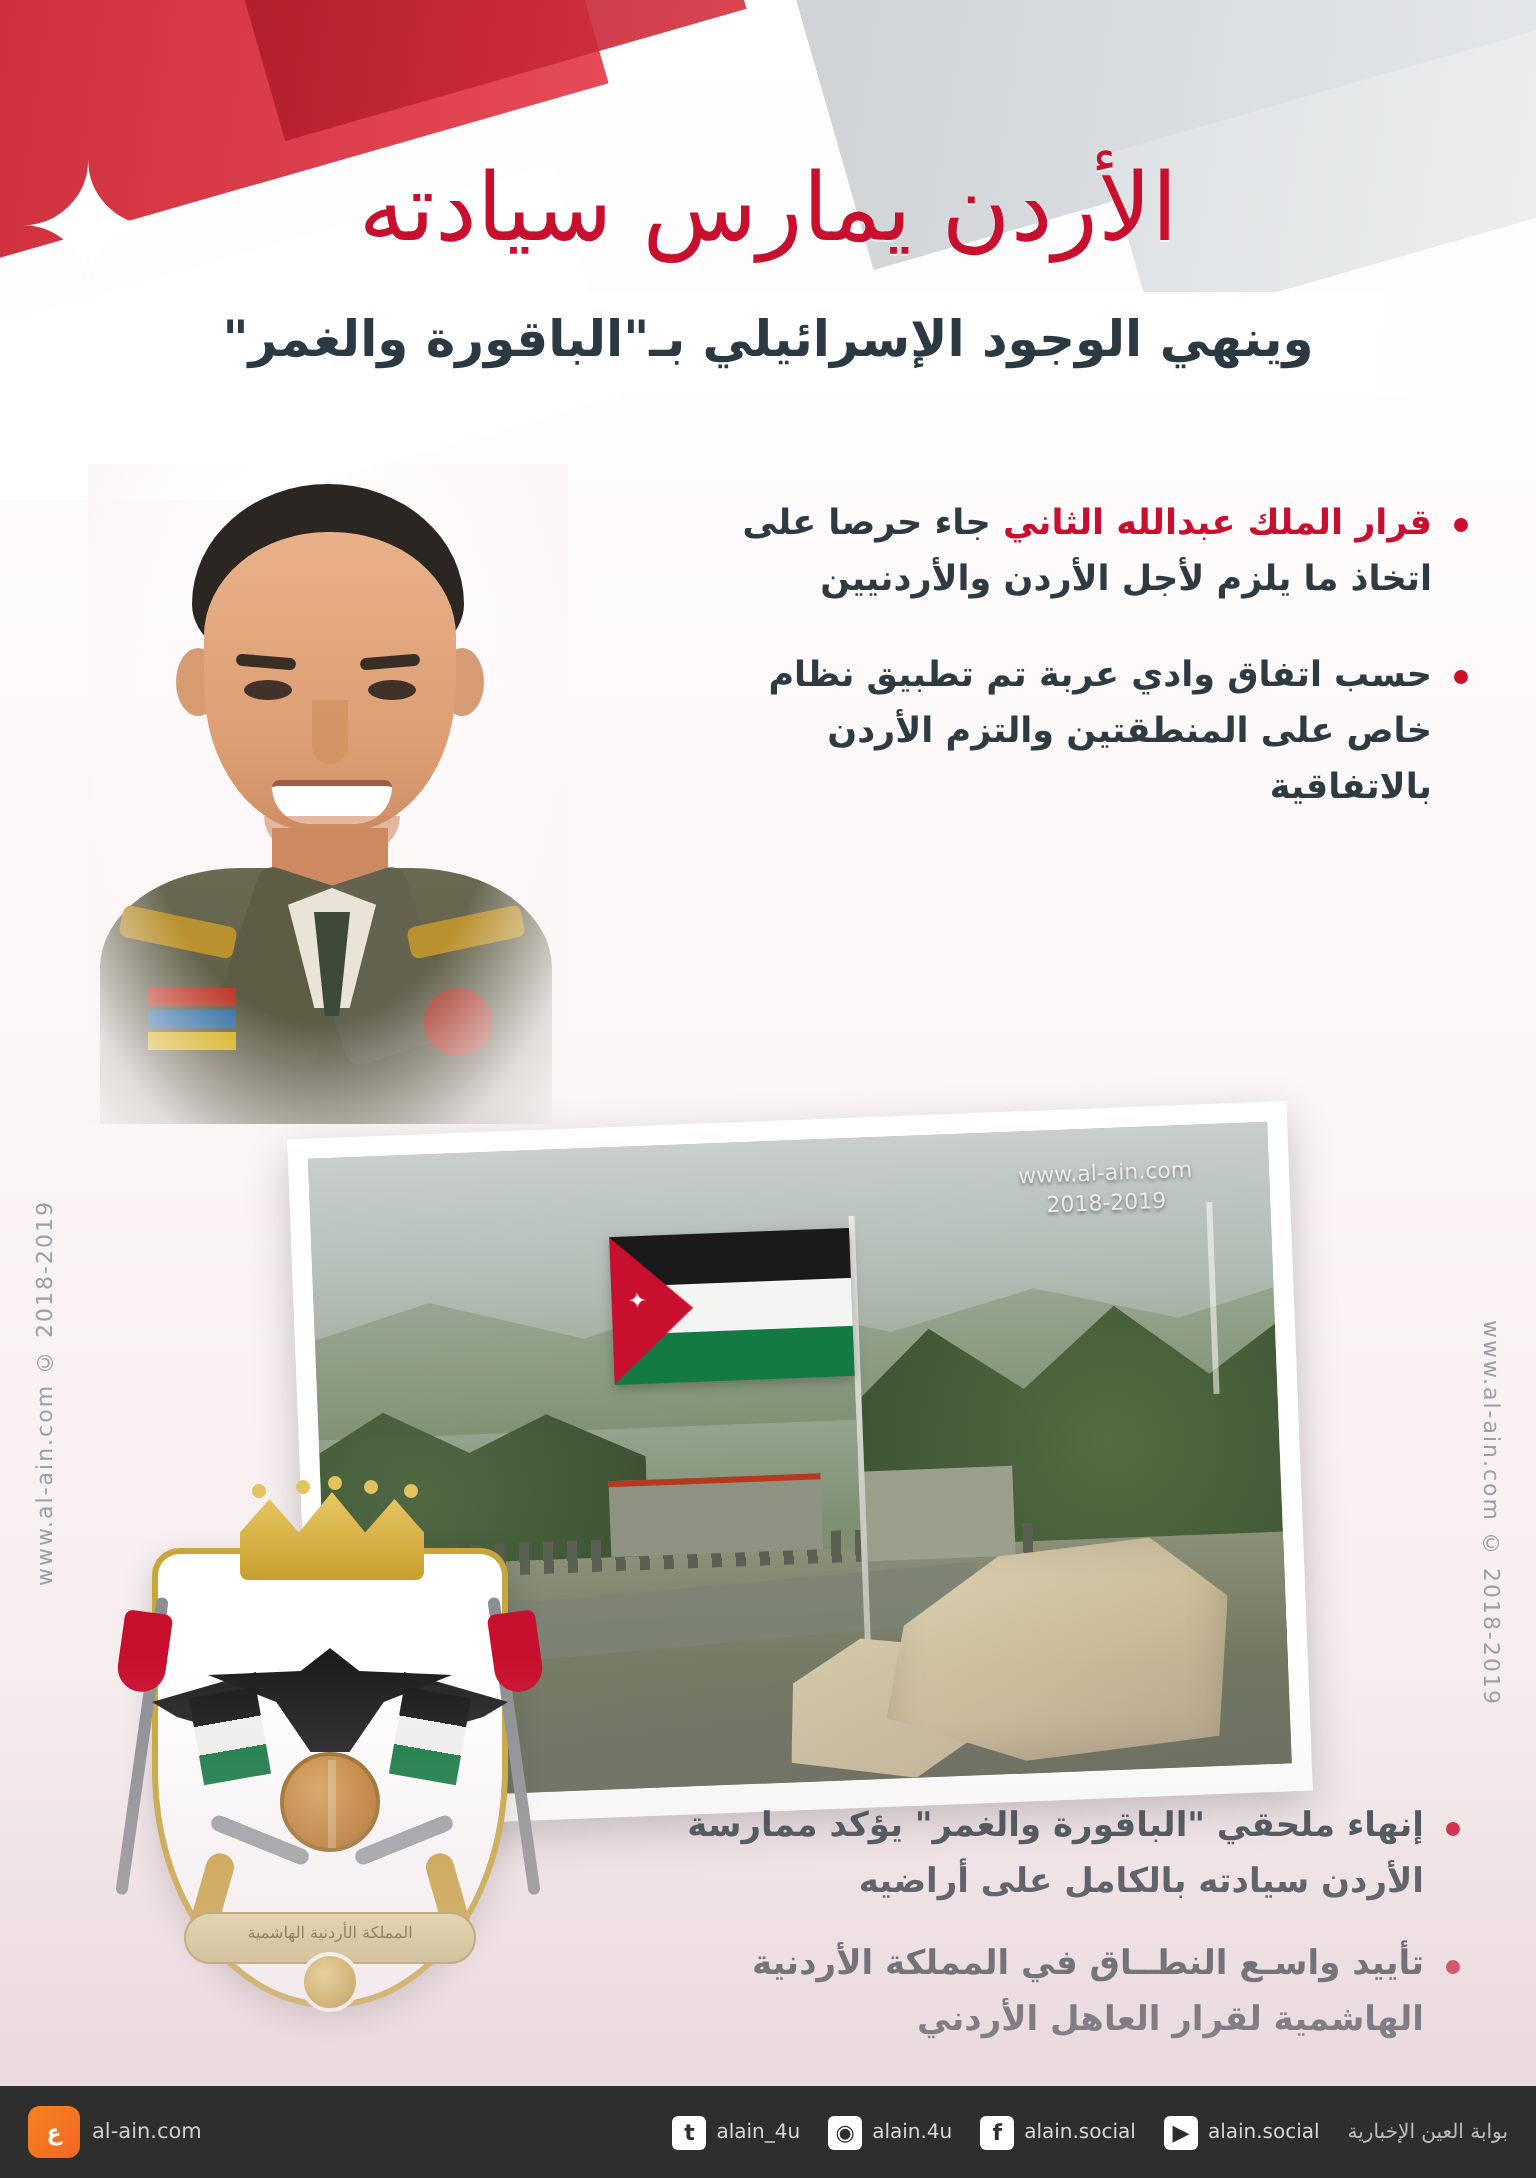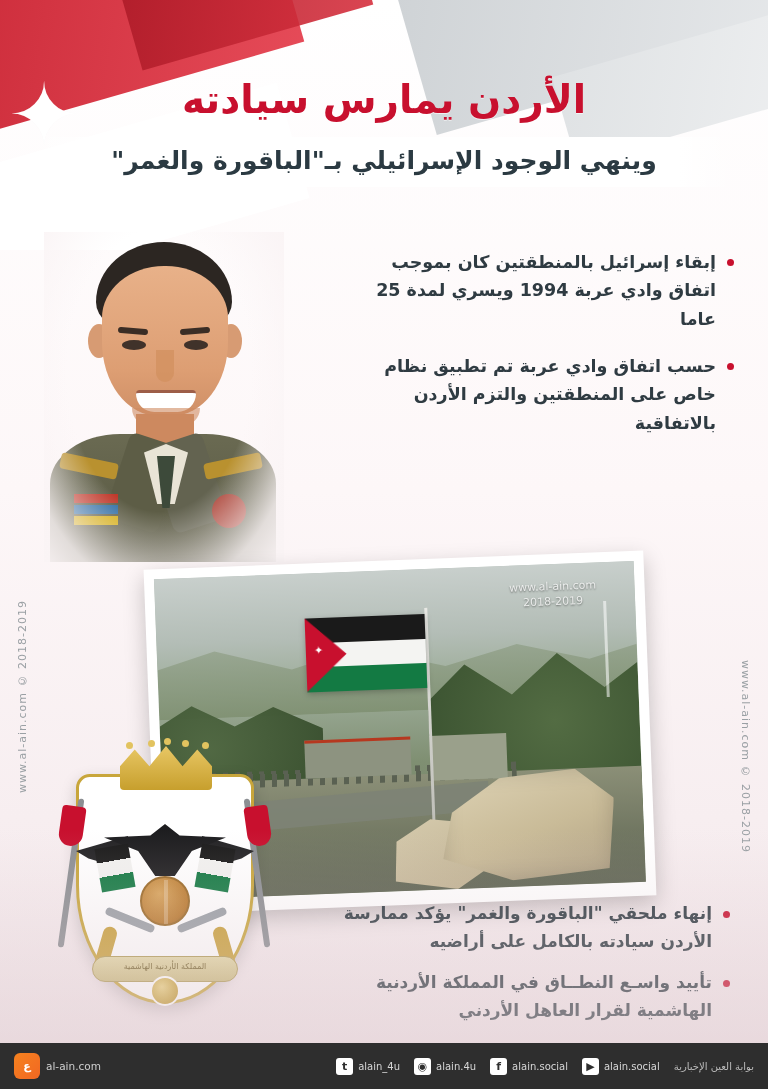--- a/index.html
+++ b/index.html
@@ -64,22 +64,22 @@
     background: linear-gradient(180deg, rgba(230,214,218,0) 0%, rgba(224,205,210,.55) 100%);
     pointer-events: none;
   }
 
   
   .headline-wrap {
     position: absolute; top: 78px; left: 0; width: 768px;
     text-align: center;
   }
   .headline {
-    font-size: 39px;
-    font-weight: 700;
+    font-size: 47px;
+    font-weight: 400;
     color: #c8102e;
     letter-spacing: 0px;
     line-height: 1.15;
     text-shadow: 0 1px 0 rgba(255,255,255,.6);
   }
   .subhead-bar {
     margin: 14px auto 0;
     width: 700px;
     background: linear-gradient(90deg, rgba(255,255,255,0) 0%, #ffffff 8%, #ffffff 92%, rgba(255,255,255,0) 100%);
     padding: 8px 0 10px;
@@ -417,21 +417,21 @@
     <div class="p-ribbon-1"></div>
     <div class="p-ribbon-2"></div>
     <div class="p-ribbon-3"></div>
     <div class="p-badge-r"></div>
     <div class="portrait-fade"></div>
   </div>
 
   <div class="bullets-top">
     <div class="bullet">
       <span class="dot"></span>
-      <span>إبقاء إسرائيل بالمنطقتين كان بموجب اتفاق وادي عربة 1994 ويسري لمدة 25 عاما</span>
+      <span class="hl">قرار الملك عبدالله الثاني</span><span> جاء حرصا على اتخاذ ما يلزم لأجل الأردن والأردنيين</span>
     </div>
     <div class="bullet">
       <span class="dot"></span>
       <span>حسب اتفاق وادي عربة تم تطبيق نظام خاص على المنطقتين والتزم الأردن بالاتفاقية</span>
     </div>
   </div>
 
   <div class="side-wm left">www.al-ain.com  © 2018-2019</div>
   <div class="side-wm right">www.al-ain.com  © 2018-2019</div>
 

